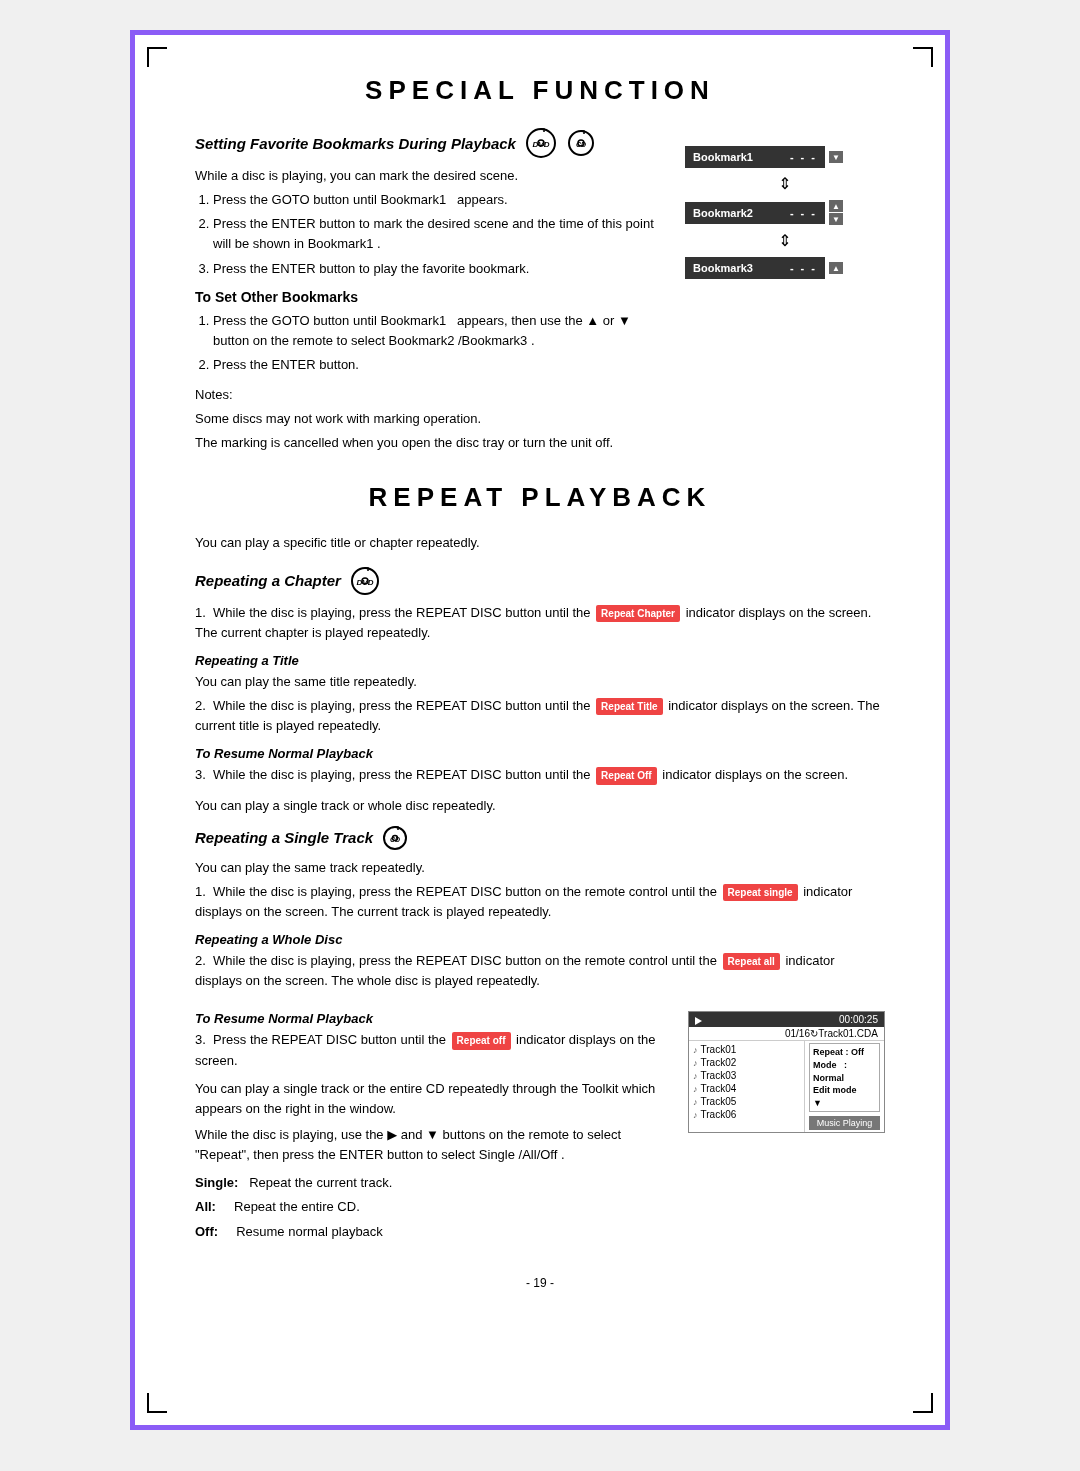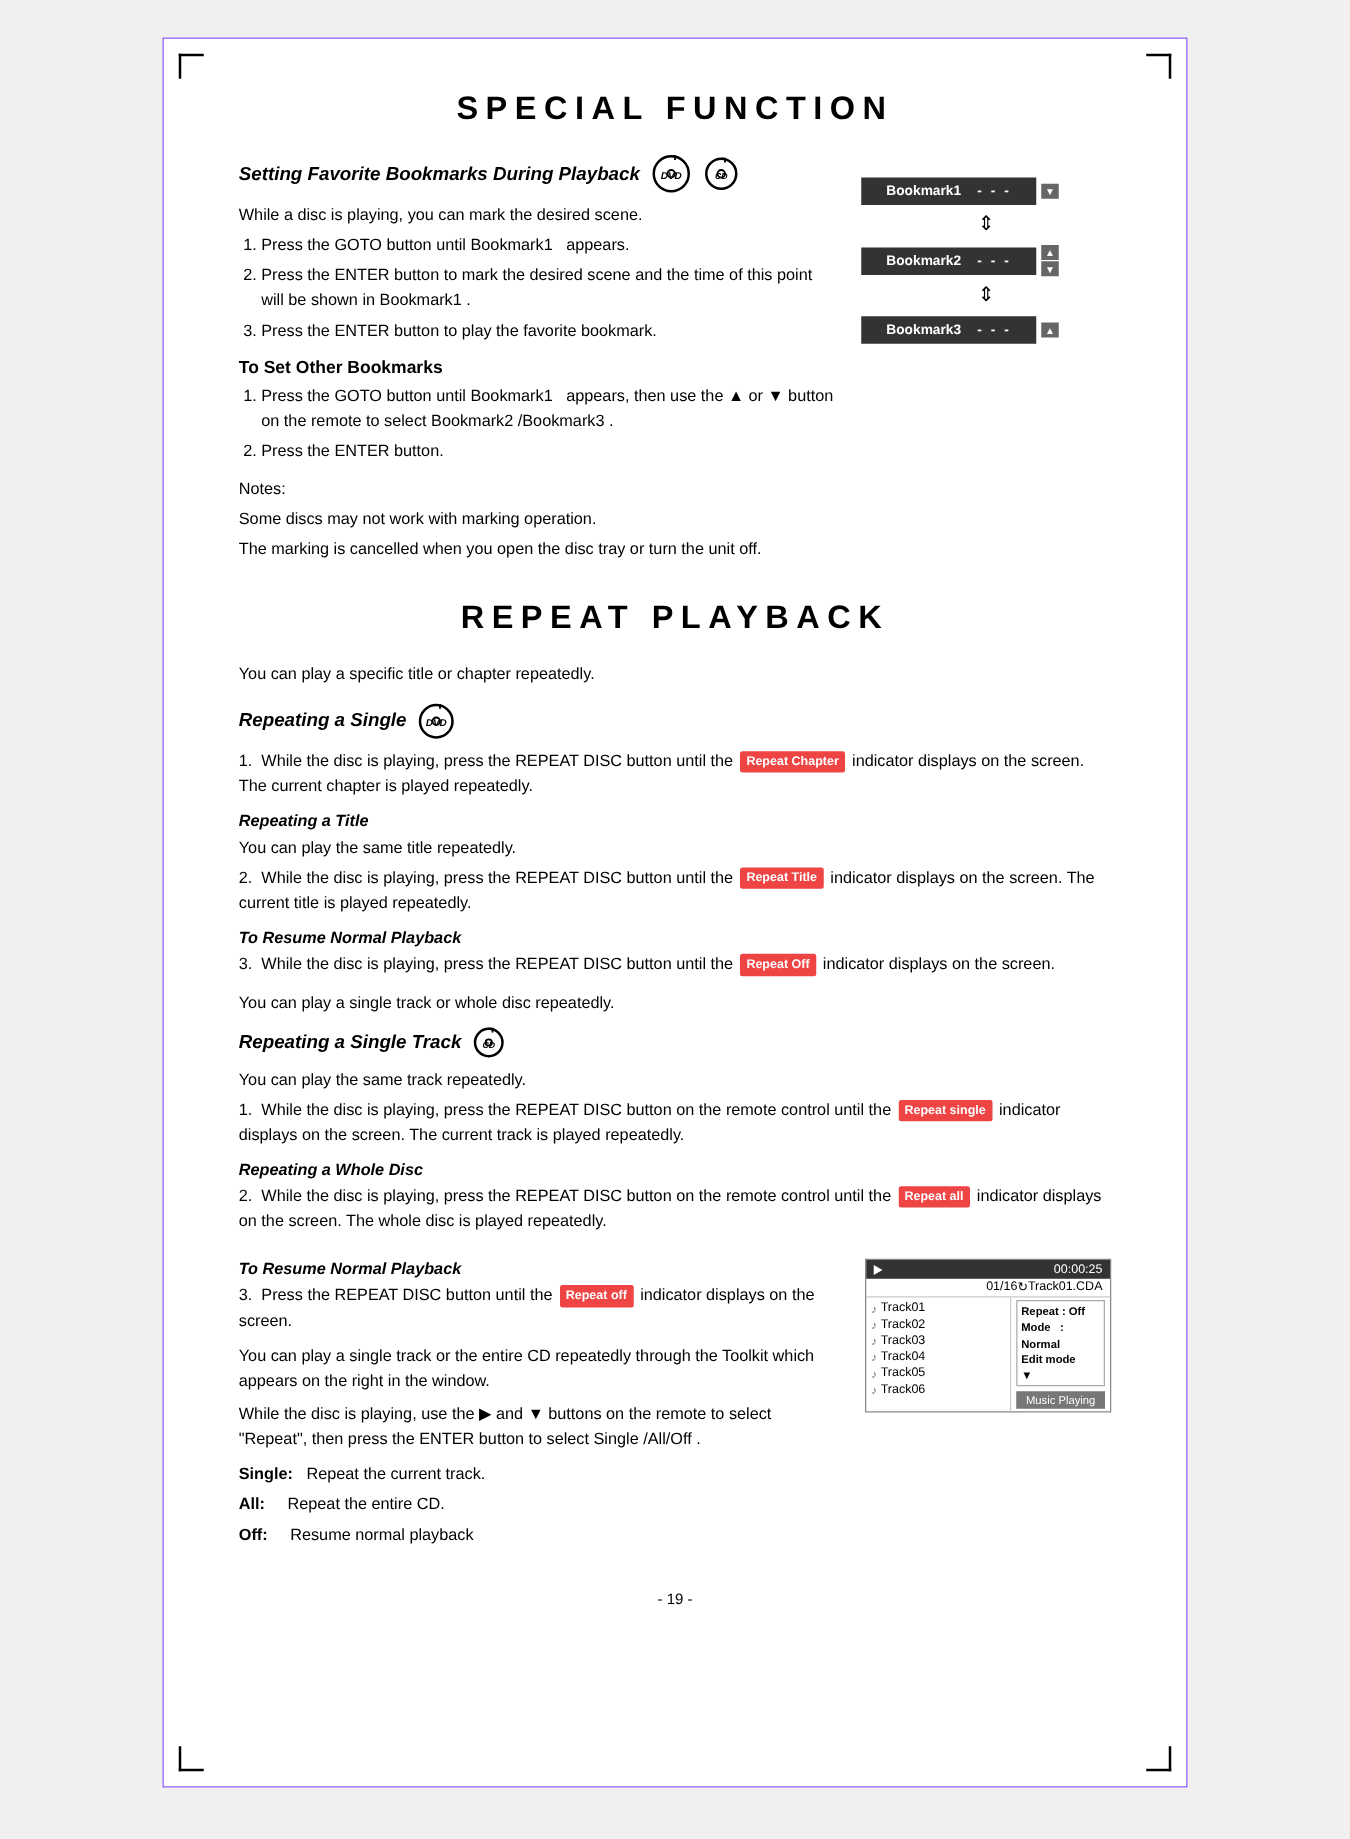--- a/index.html
+++ b/index.html
@@ -14,21 +14,21 @@
       justify-content: center;
       align-items: flex-start;
     }
     .page {
       background: #fff;
       width: 820px;
       min-height: 1400px;
       margin: 30px auto;
       padding: 40px 60px;
       position: relative;
-      border: 1px solid #8b5cf6;
+      border: 5px solid #8b5cf6;
     }
     
     .corner {
       position: absolute;
       width: 20px;
       height: 20px;
       border-color: #000;
       border-style: solid;
     }
     .corner.tl { top: 12px; left: 12px; border-width: 2px 0 0 2px; }
@@ -100,21 +100,21 @@
     .bookmark-row {
       display: flex;
       align-items: center;
       gap: 4px;
     }
     .bookmark-box {
       background: #333;
       color: #fff;
       font-size: 11px;
       font-weight: bold;
-      padding: 3px 20px;
+      padding: 3px 8px;
       display: inline-flex;
       align-items: center;
       justify-content: space-between;
       width: 140px;
       height: 22px;
     }
     .bookmark-box .dots {
       letter-spacing: 2px;
     }
     .arrow-btn {
@@ -323,21 +323,21 @@
       </div>
     </div>
   </div>
 
   <div class="section-divider repeat-section">
     <h1 class="section-title">REPEAT  PLAYBACK</h1>
 
     <p>You can play a specific title or chapter repeatedly.</p>
 
     <div class="subsection-title" style="margin-top:12px;">
-      <span>Repeating a Single</span>
+      <span>Repeating a Chapter</span>
 
       <svg width="32" height="32" viewBox="0 0 32 32">
         <circle cx="16" cy="16" r="13" fill="none" stroke="#000" stroke-width="2"></circle>
         <circle cx="16" cy="16" r="3" fill="#fff" stroke="#000" stroke-width="1.5"></circle>
         <path d="M16 3 L19 3 L19 6" fill="none" stroke="#000" stroke-width="1.5"></path>
         <text x="16" y="20" text-anchor="middle" font-size="8" font-weight="bold" fill="#000">DVD</text>
       </svg>
     </div>
     <p>1.&nbsp; While the disc is playing, press the REPEAT DISC button until the <span class="inline-badge">Repeat Chapter</span> indicator displays on the screen. The current chapter is played repeatedly.</p>
 

